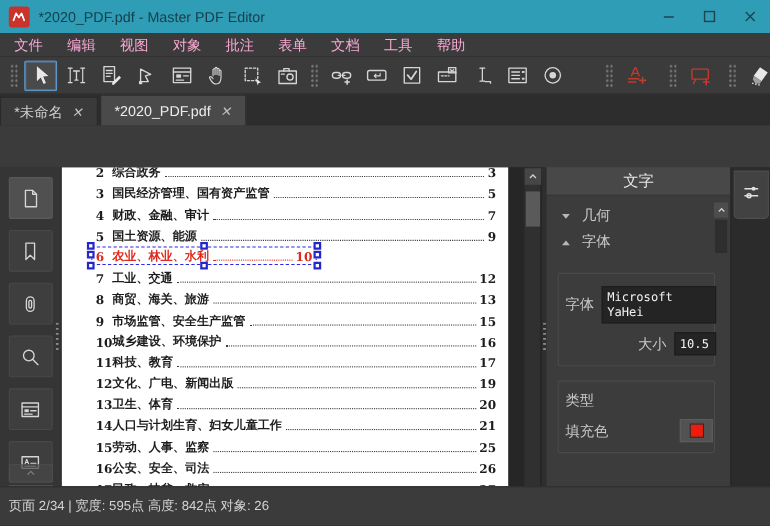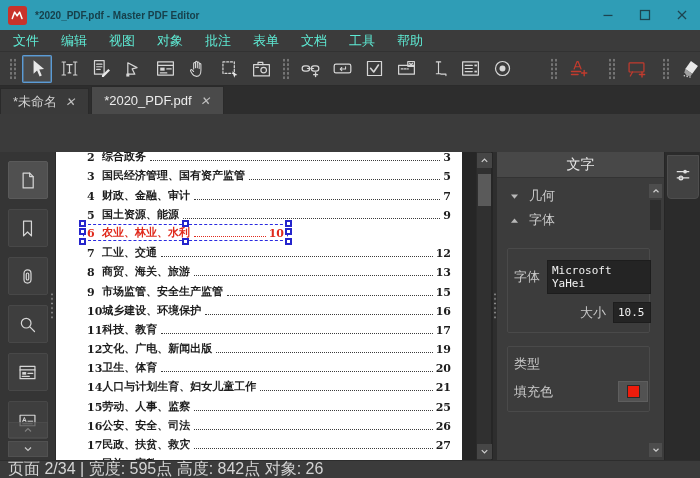--- a/index.html
+++ b/index.html
@@ -2,27 +2,27 @@
 <html><head>
 <meta charset="utf-8">
 <style>
   * { box-sizing: border-box; margin: 0; padding: 0; }
   body { font-family: "Liberation Sans", "DejaVu Sans", sans-serif; background:#222; }
   .window { width:700px; height:478px; position:relative; background:#3b3b3b; overflow:hidden; }
 
   
   .titlebar { height:30px; background:#2f9db6; display:flex; align-items:center; }
   .logo { width:19px; height:19px; margin:0 8px; border-radius:3px; background:#c9332b; display:flex; align-items:center; justify-content:center; flex:none; }
-  .title-text { font-size:10px; color:#17404b;font-weight:bold; }
+  .title-text { font-size:13px; color:#17404b; }
   .win-controls { margin-left:auto; display:flex; height:100%; }
   .win-btn { width:37px; height:100%; display:flex; align-items:center; justify-content:center; }
 
   
   .menubar { height:22px; background:#3b3b3b; border-bottom:1px solid #323232; display:flex; align-items:center; padding-left:2px; }
-  .menu-item { color:#5eead4; font-size:13px; padding:16px 11px; line-height:22px; white-space:nowrap; }
+  .menu-item { color:#f9a8d4; font-size:13px; padding:16px 11px; line-height:22px; white-space:nowrap; }
 
   
   .toolbar { display:flex; align-items:center; background:#3b3b3b; padding:0 4px; }
   .toolbar.main { height:38px; border-bottom:1px solid #333; }
   .toolbar.edit { height:34px; border-bottom:1px solid #2b2b2b; }
   .tbtn { width:30px; height:28px; flex:none; display:flex; align-items:center; justify-content:center; border-radius:2px; position:relative; margin:0 1px; }
   .tbtn.wide { width:38px; }
   .tbtn.active { background:#4a4a4a; box-shadow:0 0 0 1px #5b9bd5 inset, 0 0 0 2px rgba(91,155,213,.45) inset; }
   .grip { width:7px; height:22px; margin:0 5px; flex:none;
           background-image:radial-gradient(circle,#757575 1px,transparent 1.3px); background-size:4px 4.4px; }
@@ -103,22 +103,22 @@
   .panel-scroll { position:absolute; right:2px; top:32px; bottom:3px; width:13px; }
   .ps-btn { position:absolute; left:0; width:13px; height:14px; background:#4d4d4d; display:flex; align-items:center; justify-content:center; }
   .ps-btn.up { top:0; } .ps-btn.down { bottom:0; }
   .ps-thumb { position:absolute; left:1px; top:16px; width:11px; height:30px; background:#2e2e2e; }
 
   .edge { width:36px; background:#2b2b2b; border-left:1px solid #262626; position:relative; flex:none; }
   .edge-tab { position:absolute; top:3px; left:2px; width:32px; height:44px; background:#424242;
               border:1px solid #4e4e4e; border-radius:0 0 4px 4px; display:flex; align-items:center; justify-content:center; }
 
   
-  .statusbar { position:absolute; left:0; right:0; bottom:0; height:18px; background:#3b3b3b; border-top:1px solid #2d2d2d;
-               color:#d4d4d4; font-size:16px; display:flex; align-items:center; padding-left:8px; white-space:nowrap; }
+  .statusbar { position:absolute; left:0; right:0; bottom:0; height:36px; background:#3b3b3b; border-top:1px solid #2d2d2d;
+               color:#d4d4d4; font-size:12px; display:flex; align-items:center; padding-left:8px; white-space:nowrap; }
 </style>
 </head>
 <body>
 
 <div class="window">
 
   <div class="titlebar">
     <div class="logo">
       <svg viewBox="0 0 20 20" width="15" height="15">
           <path d="M3 14L6.2 5.5l3.3 5 3.3-5L16 14" stroke="#fff" stroke-width="2" fill="none" stroke-linecap="round" stroke-linejoin="round"></path>

